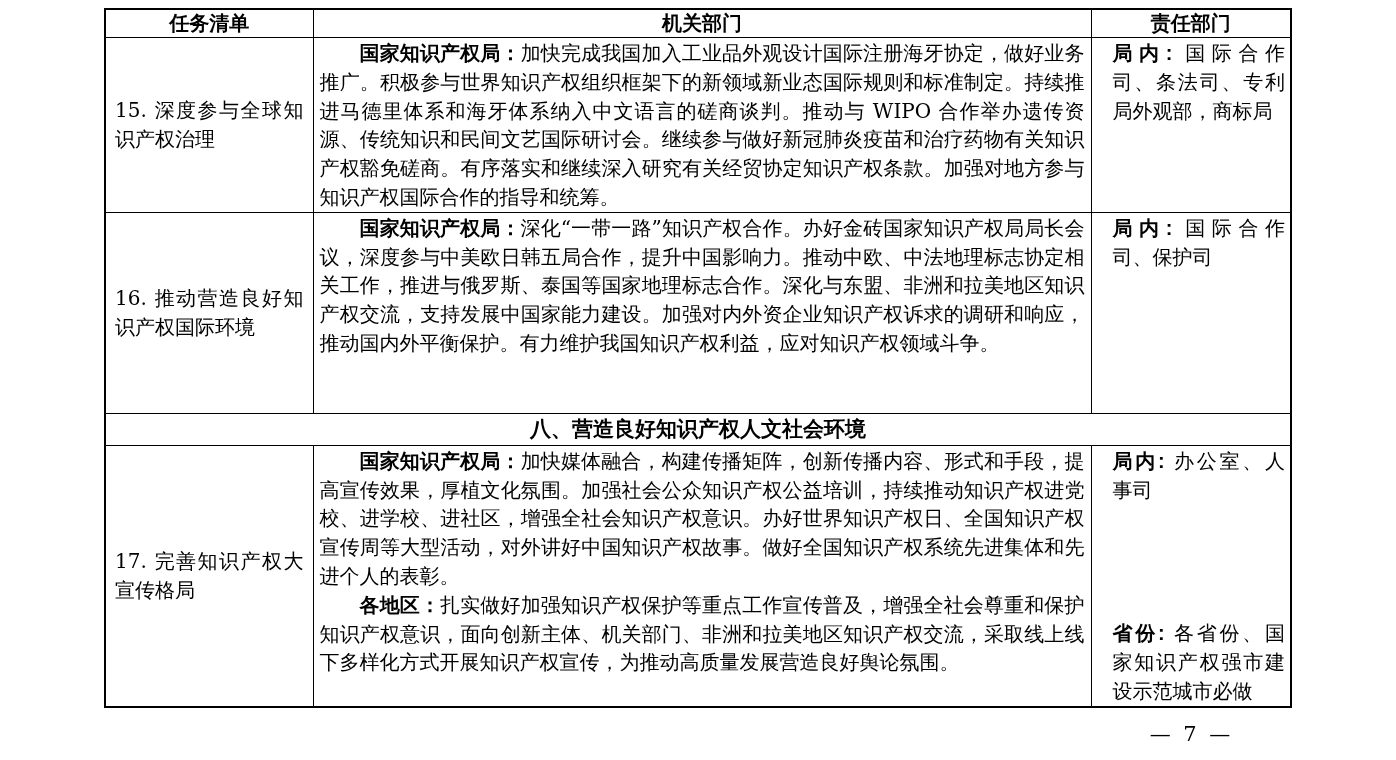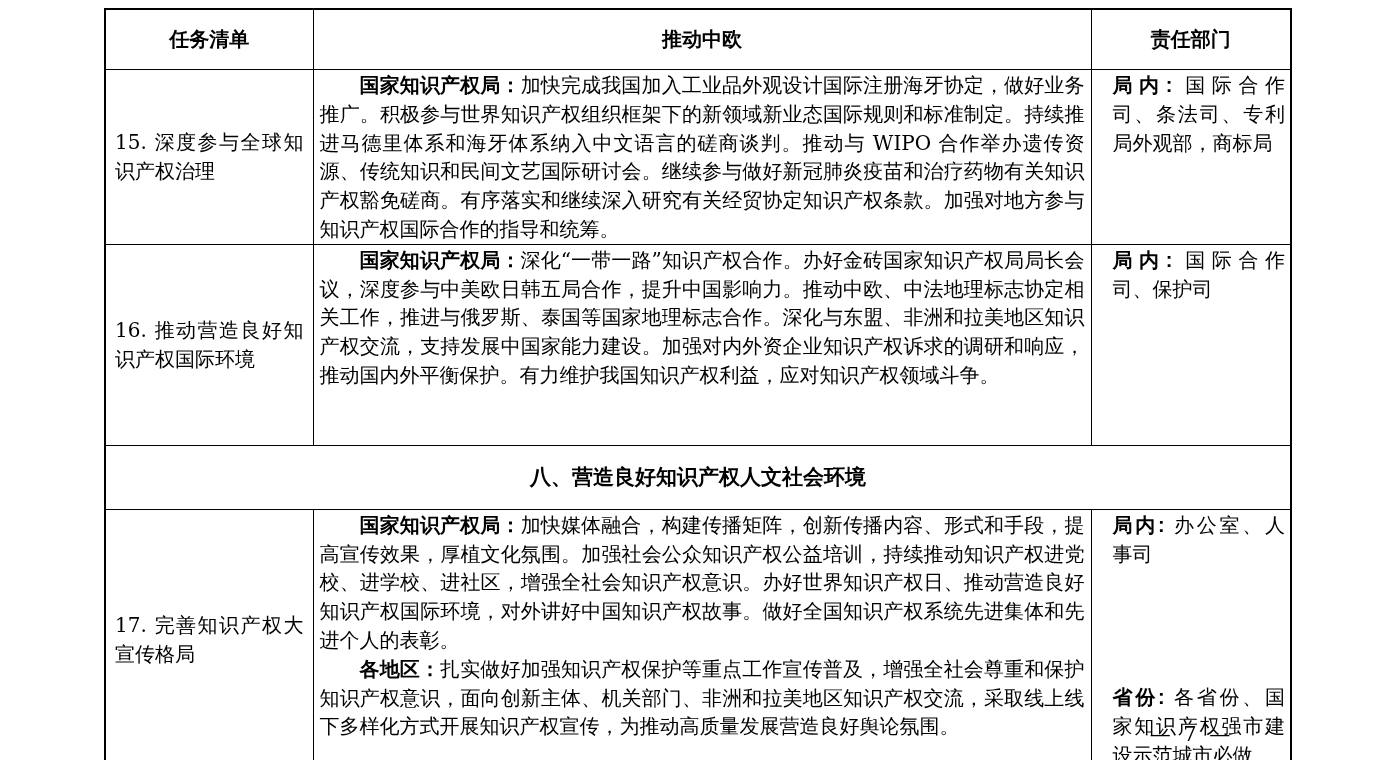--- a/index.html
+++ b/index.html
@@ -17,21 +17,21 @@
     left: 104px;
     top: 8px;
     width: 1186px;
     border-collapse: collapse;
     table-layout: fixed;
     border: 2px solid #000;
   }
   col.c1 { width: 208px; }
   col.c2 { width: 778px; }
   col.c3 { width: 200px; }
-  th, td { border: 1.6px solid #000; padding: 16px; vertical-align: top; }
+  th, td { border: 1.6px solid #000; padding: 0; vertical-align: top; }
   th {
     height: 26px;
     font-family: "Liberation Sans", sans-serif;
     font-weight: bold;
     font-size: 20px;
     text-align: center;
     vertical-align: middle;
   }
   tr.section td {
     height: 31px;
@@ -88,21 +88,21 @@
 <table class="doc">
   <colgroup>
       <col class="c1">
       <col class="c2">
       <col class="c3">
     </colgroup>
 
   <tbody>
       <tr>
     <th>任务清单</th>
-    <th>推动中欧</th>
+    <th>机关部门</th>
     <th>责任部门</th>
   </tr>
 
 
   <tr class="r15">
     <td class="task">15. 深度参与全球知识产权治理</td>
     <td class="measures">
       <p><span class="lead">国家知识产权局：</span><span>加快完成我国加入工业品外观设计国际注册海牙协定，做好业务推广。积极参与世界知识产权组织框架下的新领域新业态国际规则和标准制定。持续推进马德里体系和海牙体系纳入中文语言的磋商谈判。推动与 WIPO 合作举办遗传资源、传统知识和民间文艺国际研讨会。继续参与做好新冠肺炎疫苗和治疗药物有关知识产权豁免磋商。有序落实和继续深入研究有关经贸协定知识产权条款。加强对地方参与知识产权国际合作的指导和统筹。</span></p>
     </td>
     <td class="resp">
@@ -120,21 +120,21 @@
     </td>
   </tr>
 
   <tr class="section">
     <td colspan="3">八、营造良好知识产权人文社会环境</td>
   </tr>
 
   <tr class="r17">
     <td class="task">17. 完善知识产权大宣传格局</td>
     <td class="measures">
-      <p><span class="lead">国家知识产权局：</span><span>加快媒体融合，构建传播矩阵，创新传播内容、形式和手段，提高宣传效果，厚植文化氛围。加强社会公众知识产权公益培训，持续推动知识产权进党校、进学校、进社区，增强全社会知识产权意识。办好世界知识产权日、推动营造良好知识产权国际环境，对外讲好中国知识产权故事。做好全国知识产权系统先进集体和先进个人的表彰。</span></p>
+      <p><span class="lead">国家知识产权局：</span><span>加快媒体融合，构建传播矩阵，创新传播内容、形式和手段，提高宣传效果，厚植文化氛围。加强社会公众知识产权公益培训，持续推动知识产权进党校、进学校、进社区，增强全社会知识产权意识。办好世界知识产权日、全国知识产权宣传周等大型活动，对外讲好中国知识产权故事。做好全国知识产权系统先进集体和先进个人的表彰。</span></p>
       <p><span class="lead">各地区：</span><span>扎实做好加强知识产权保护等重点工作宣传普及，增强全社会尊重和保护知识产权意识，面向创新主体、机关部门、非洲和拉美地区知识产权交流，采取线上线下多样化方式开展知识产权宣传，为推动高质量发展营造良好舆论氛围。</span></p>
     </td>
     <td class="resp">
       <p><span class="lead">局内:</span> <span>办公室、人事司</span></p>
       <p class="resp-gap"><span class="lead">省份:</span> <span>各省份、国家知识产权强市建设示范城市必做</span></p>
     </td>
   </tr>
 </tbody>
   </table>
 

